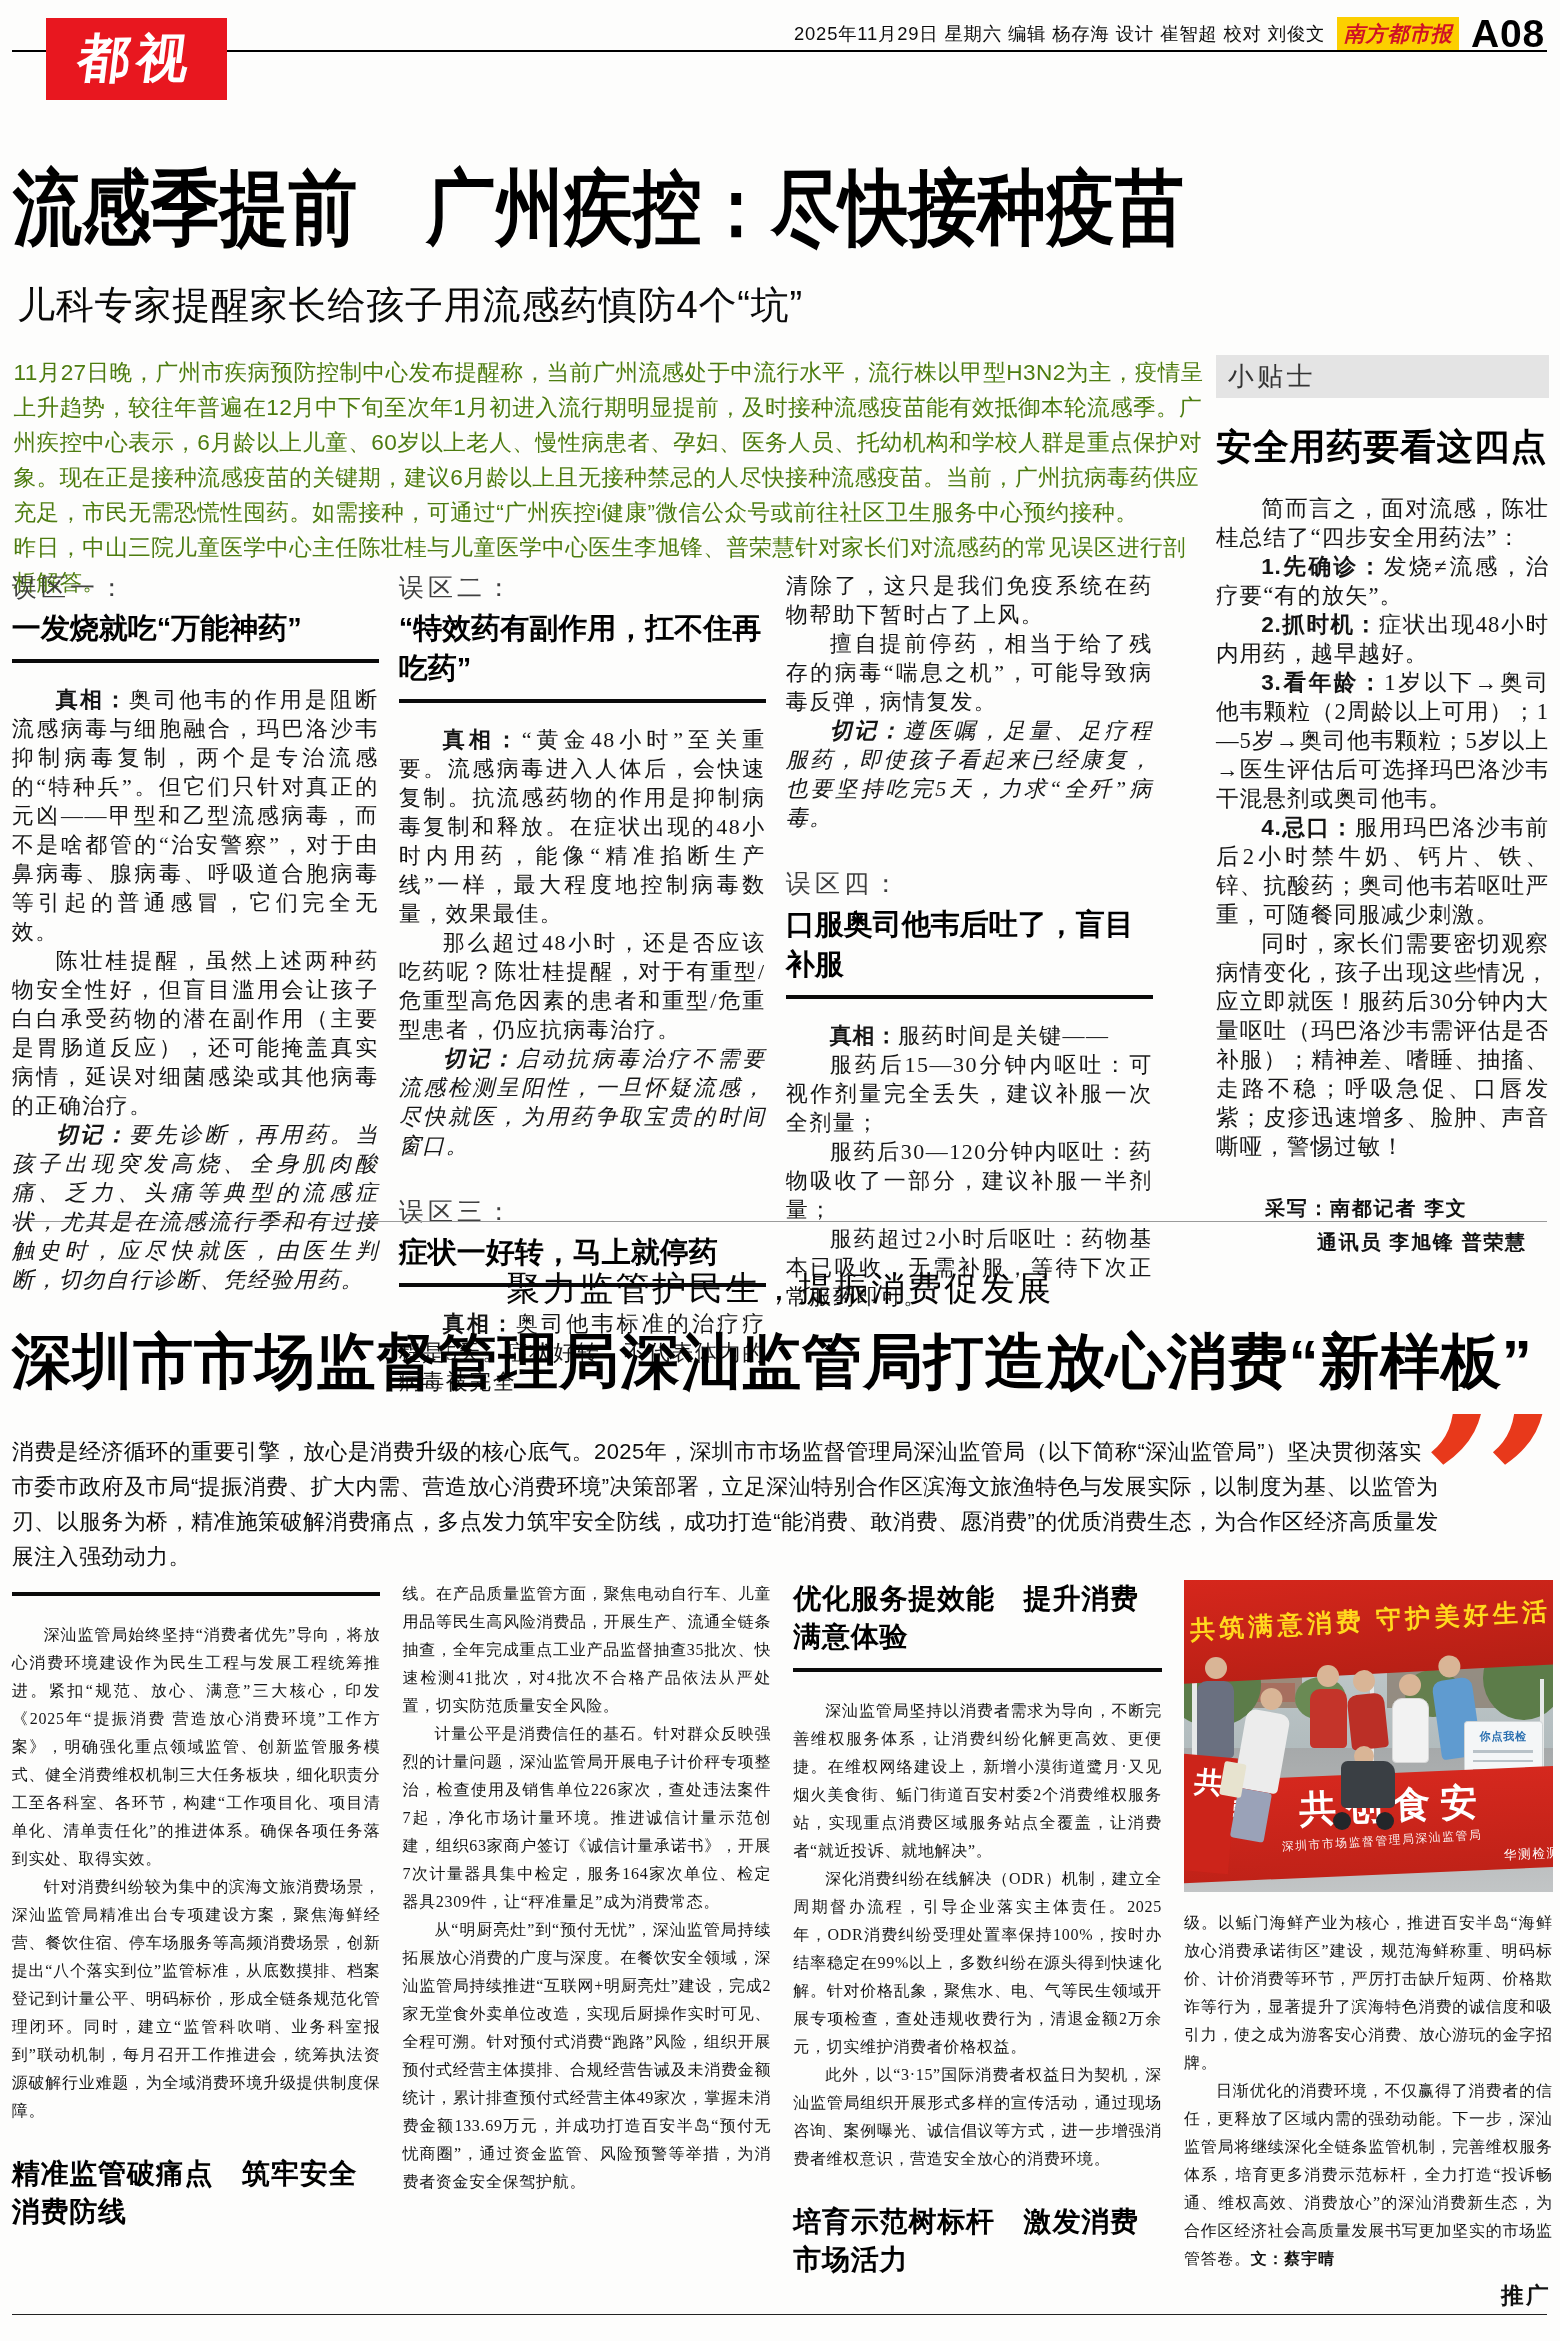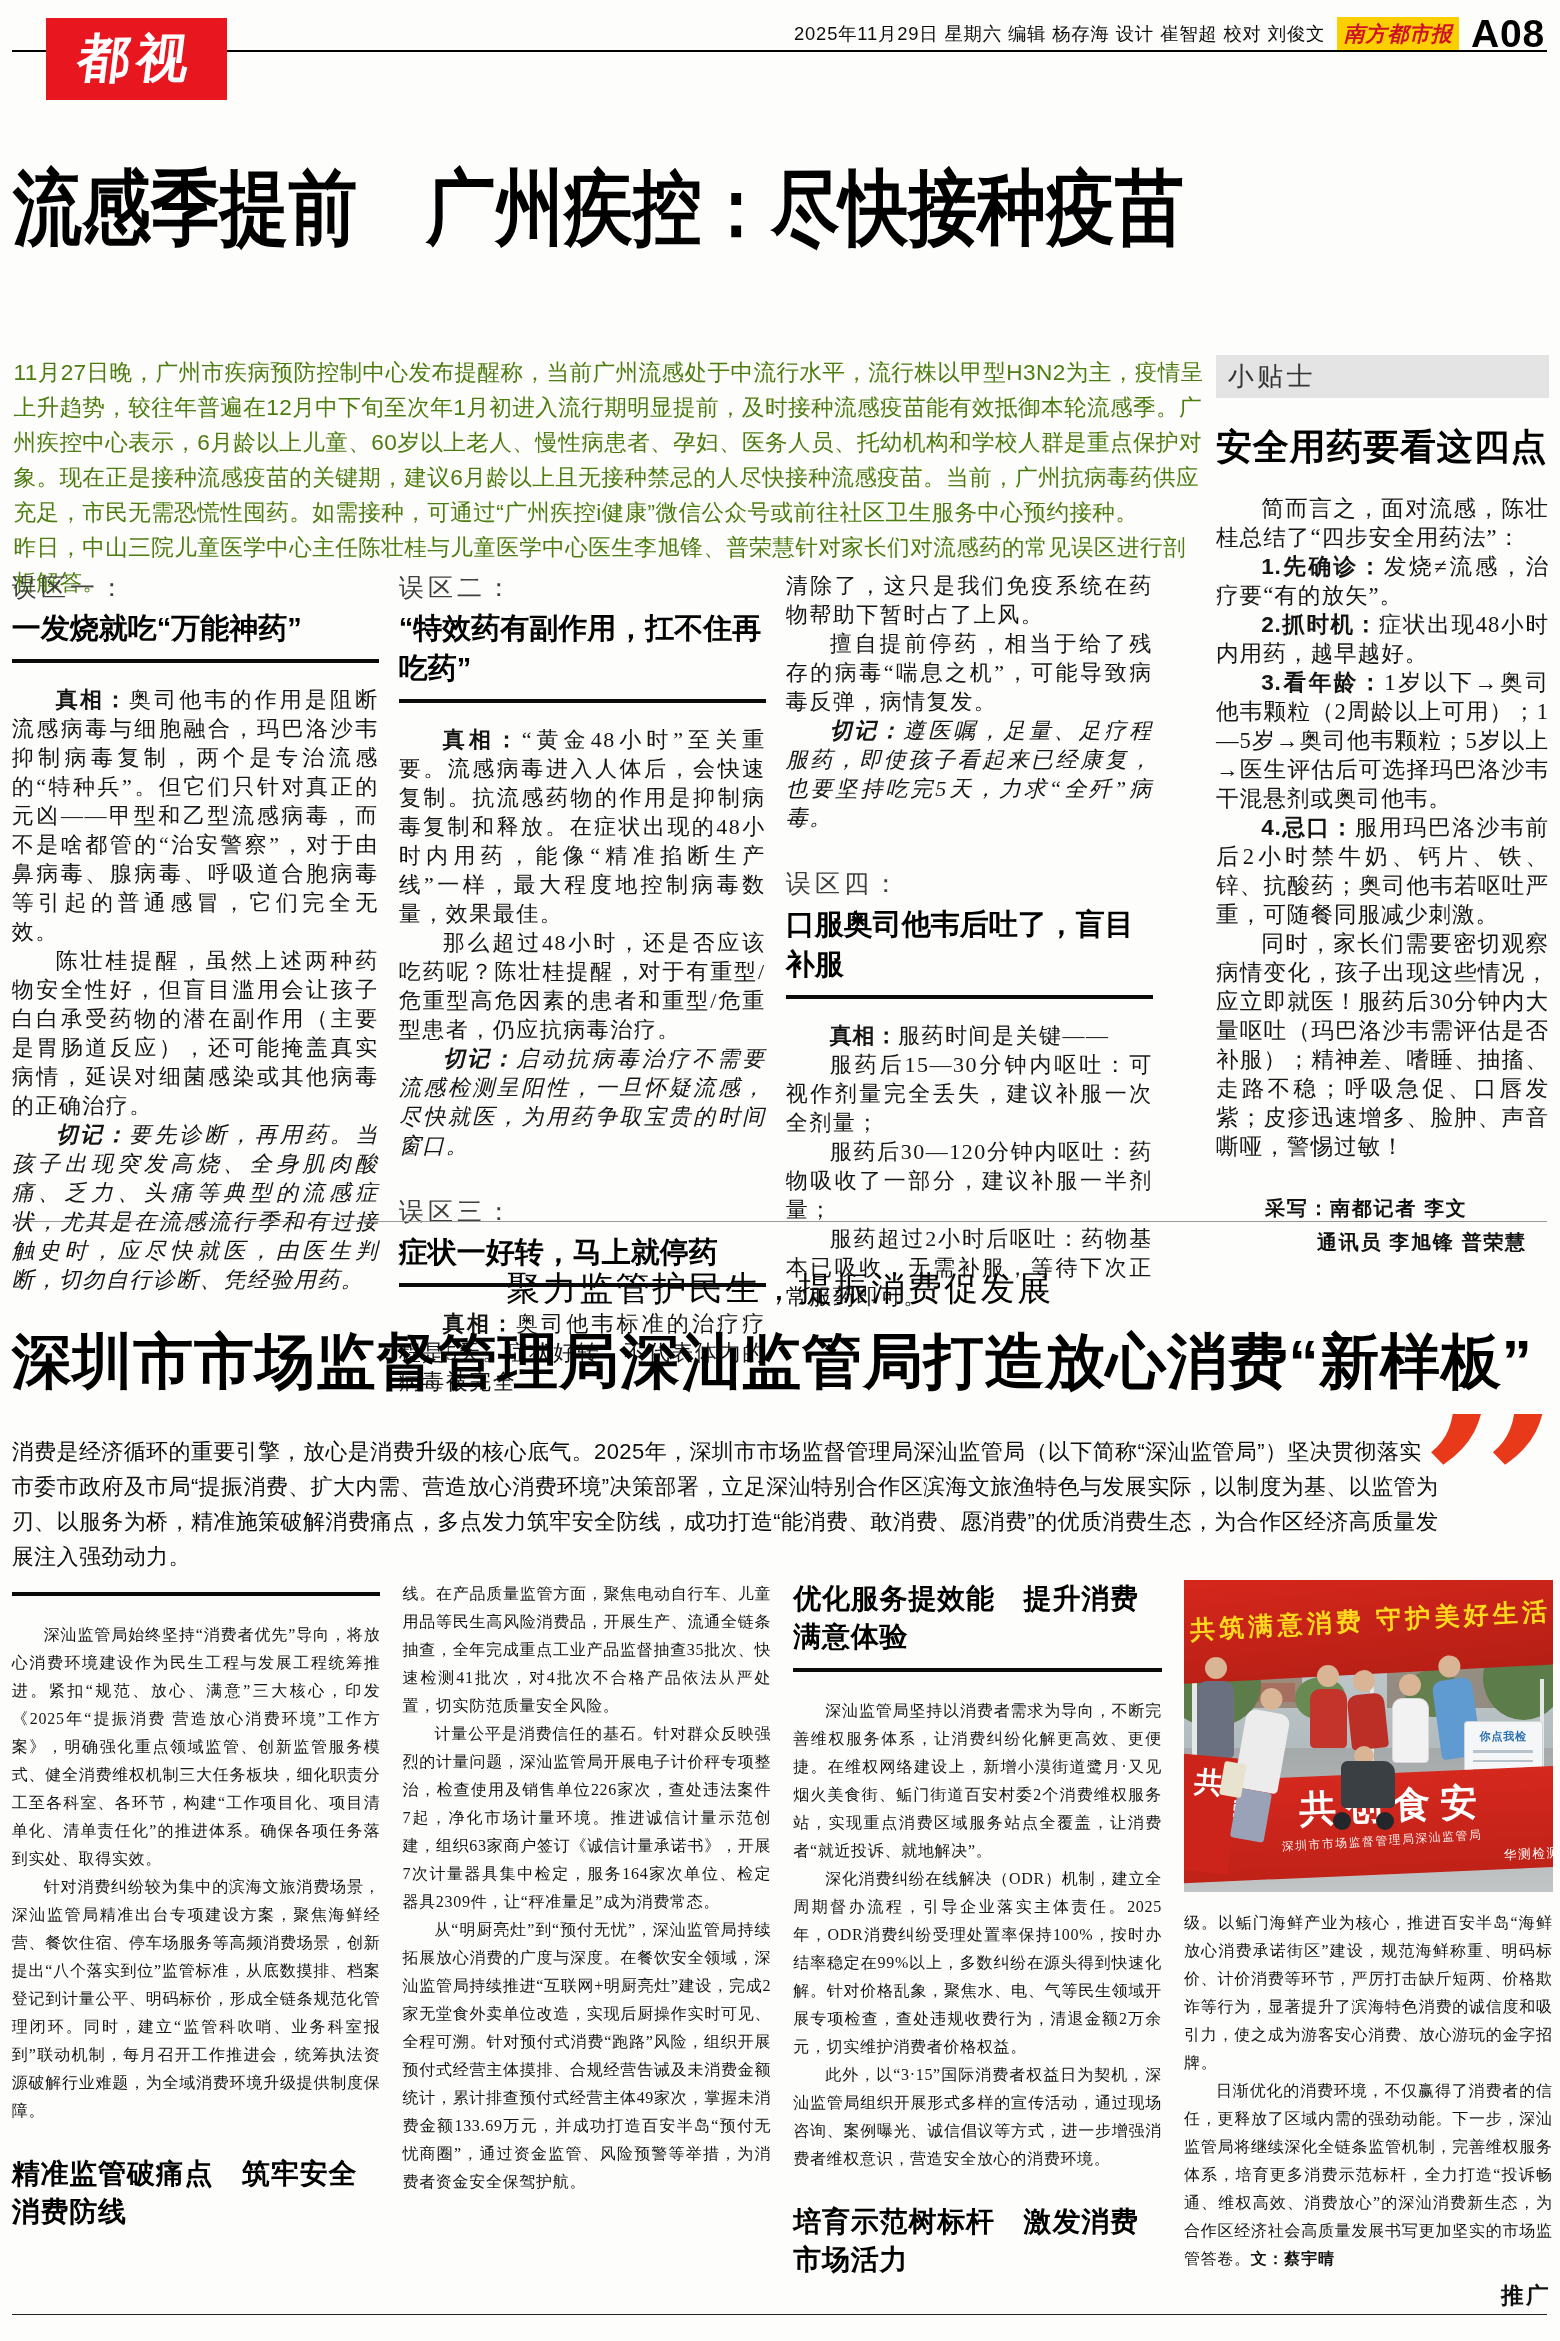--- a/index.html
+++ b/index.html
@@ -132,20 +132,21 @@
   <div class="section-box">
     <span>都视</span>
   </div>
   <div class="mast-right">
     <span class="dateline">2025年11月29日 星期六 编辑 杨存海 设计 崔智超 校对 刘俊文</span>
     <span class="brand">南方都市报</span>
     <span class="pageno">A08</span>
   </div>
 
   <div class="headline1">流感季提前　广州疾控：尽快接种疫苗</div>
+  <div class="subhead1">儿科专家提醒家长给孩子用流感药慎防4个“坑”</div>
   <div class="intro1">
     <p>11月27日晚，广州市疾病预防控制中心发布提醒称，当前广州流感处于中流行水平，流行株以甲型H3N2为主，疫情呈上升趋势，较往年普遍在12月中下旬至次年1月初进入流行期明显提前，及时接种流感疫苗能有效抵御本轮流感季。广州疾控中心表示，6月龄以上儿童、60岁以上老人、慢性病患者、孕妇、医务人员、托幼机构和学校人群是重点保护对象。现在正是接种流感疫苗的关键期，建议6月龄以上且无接种禁忌的人尽快接种流感疫苗。当前，广州抗病毒药供应充足，市民无需恐慌性囤药。如需接种，可通过“广州疾控i健康”微信公众号或前往社区卫生服务中心预约接种。</p>
     <p>昨日，中山三院儿童医学中心主任陈壮桂与儿童医学中心医生李旭锋、普荣慧针对家长们对流感药的常见误区进行剖析解答。</p>
   </div>
 
   <div class="a1cols">
     <div class="a1col">
       <div class="mis-label">误区一：</div>
       <div class="mis-title">一发烧就吃“万能神药”</div>
       <div class="mis-rule"></div>

